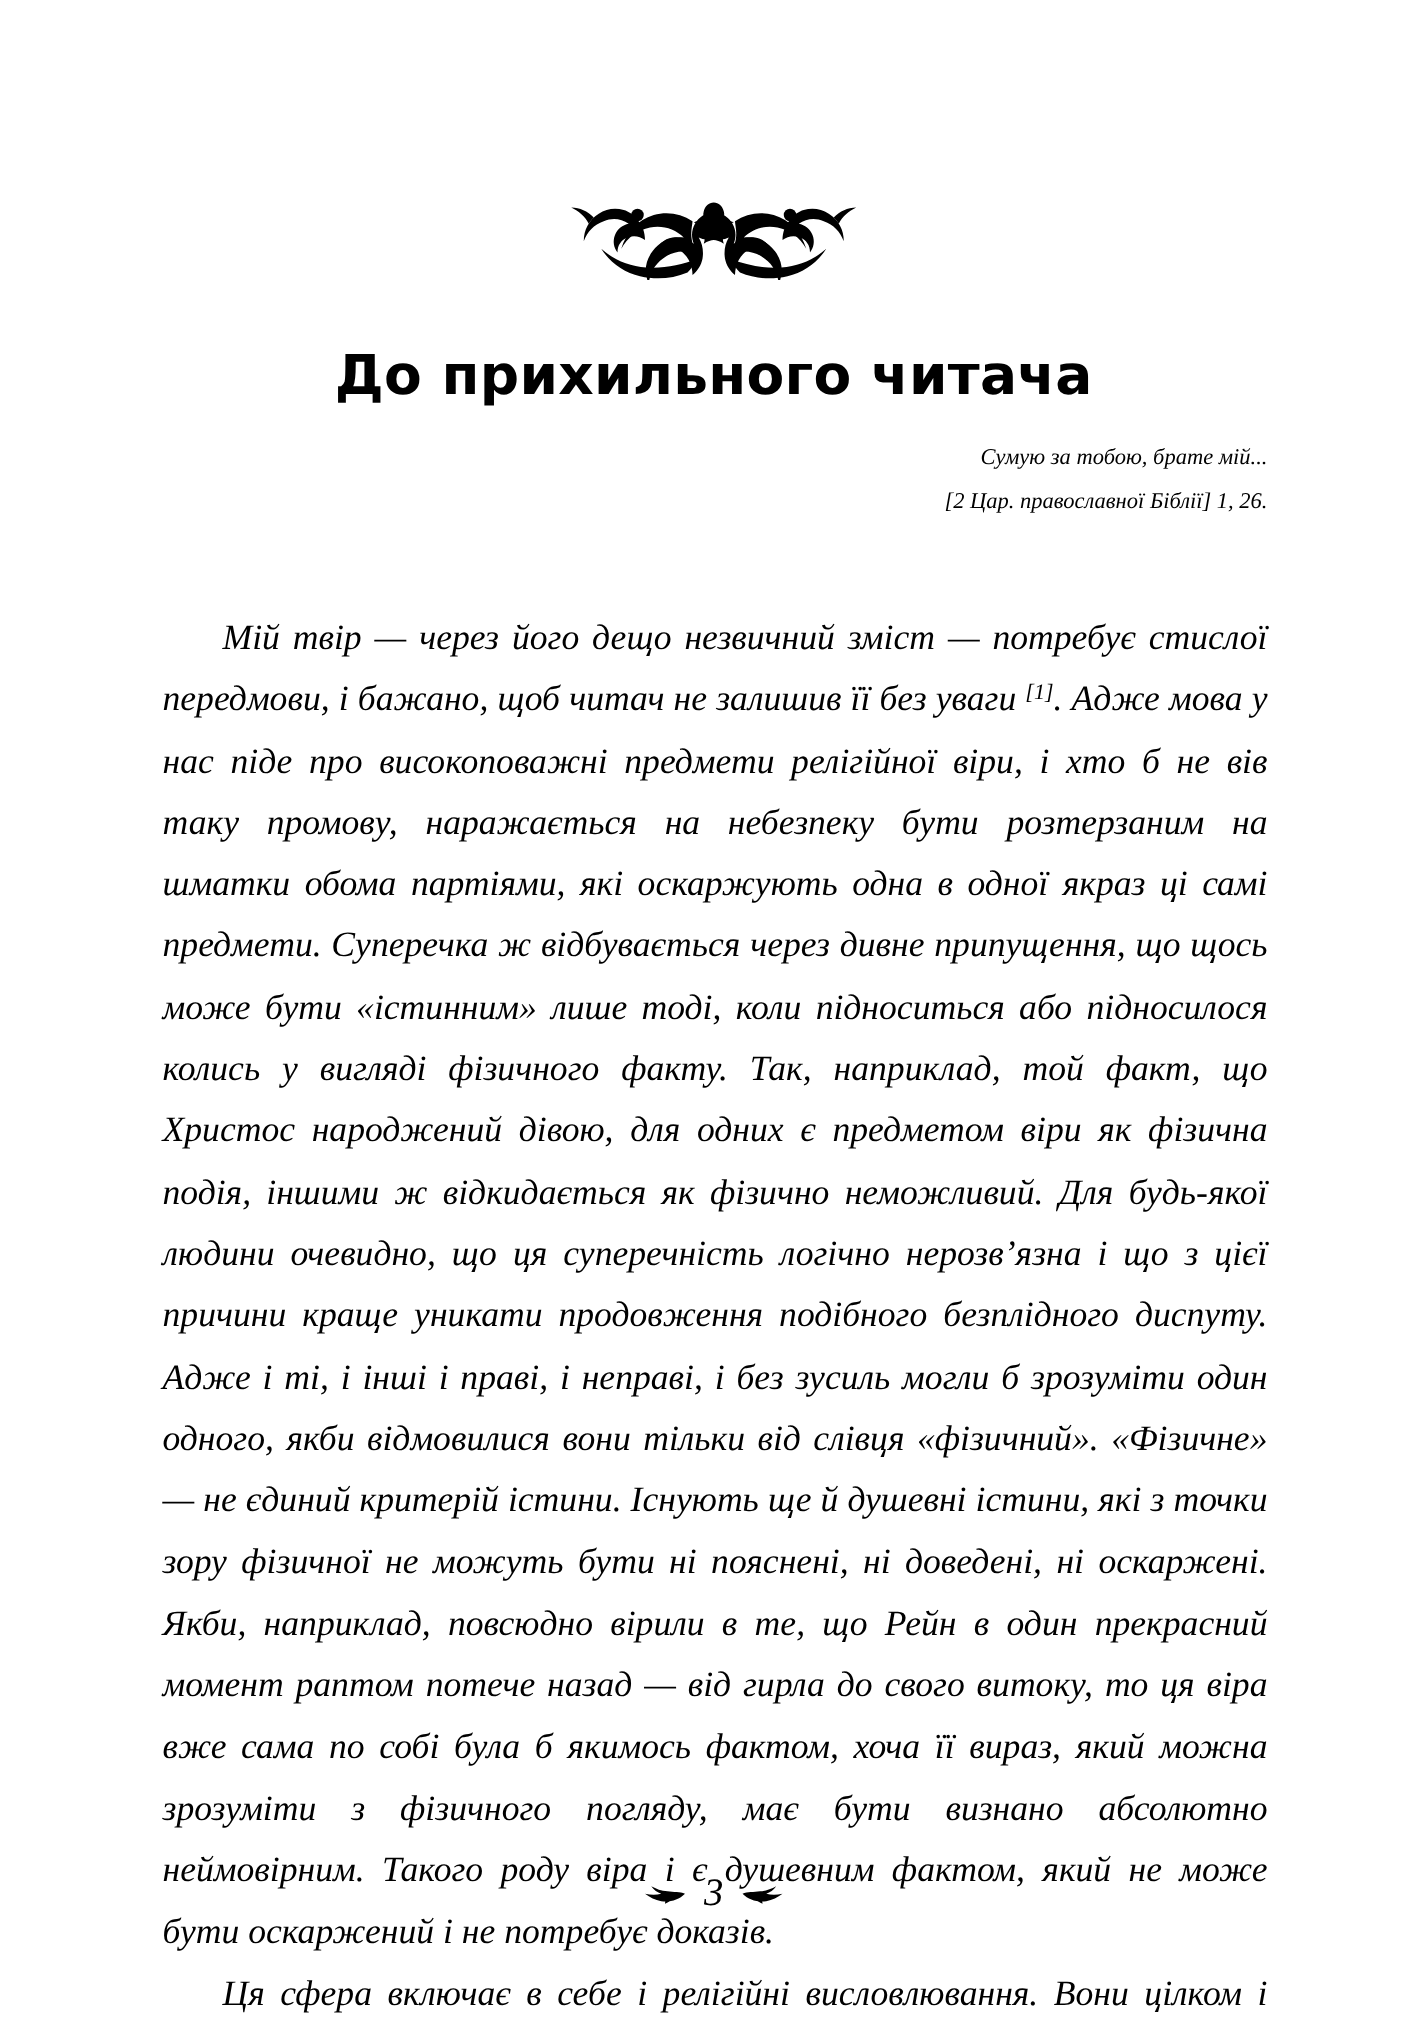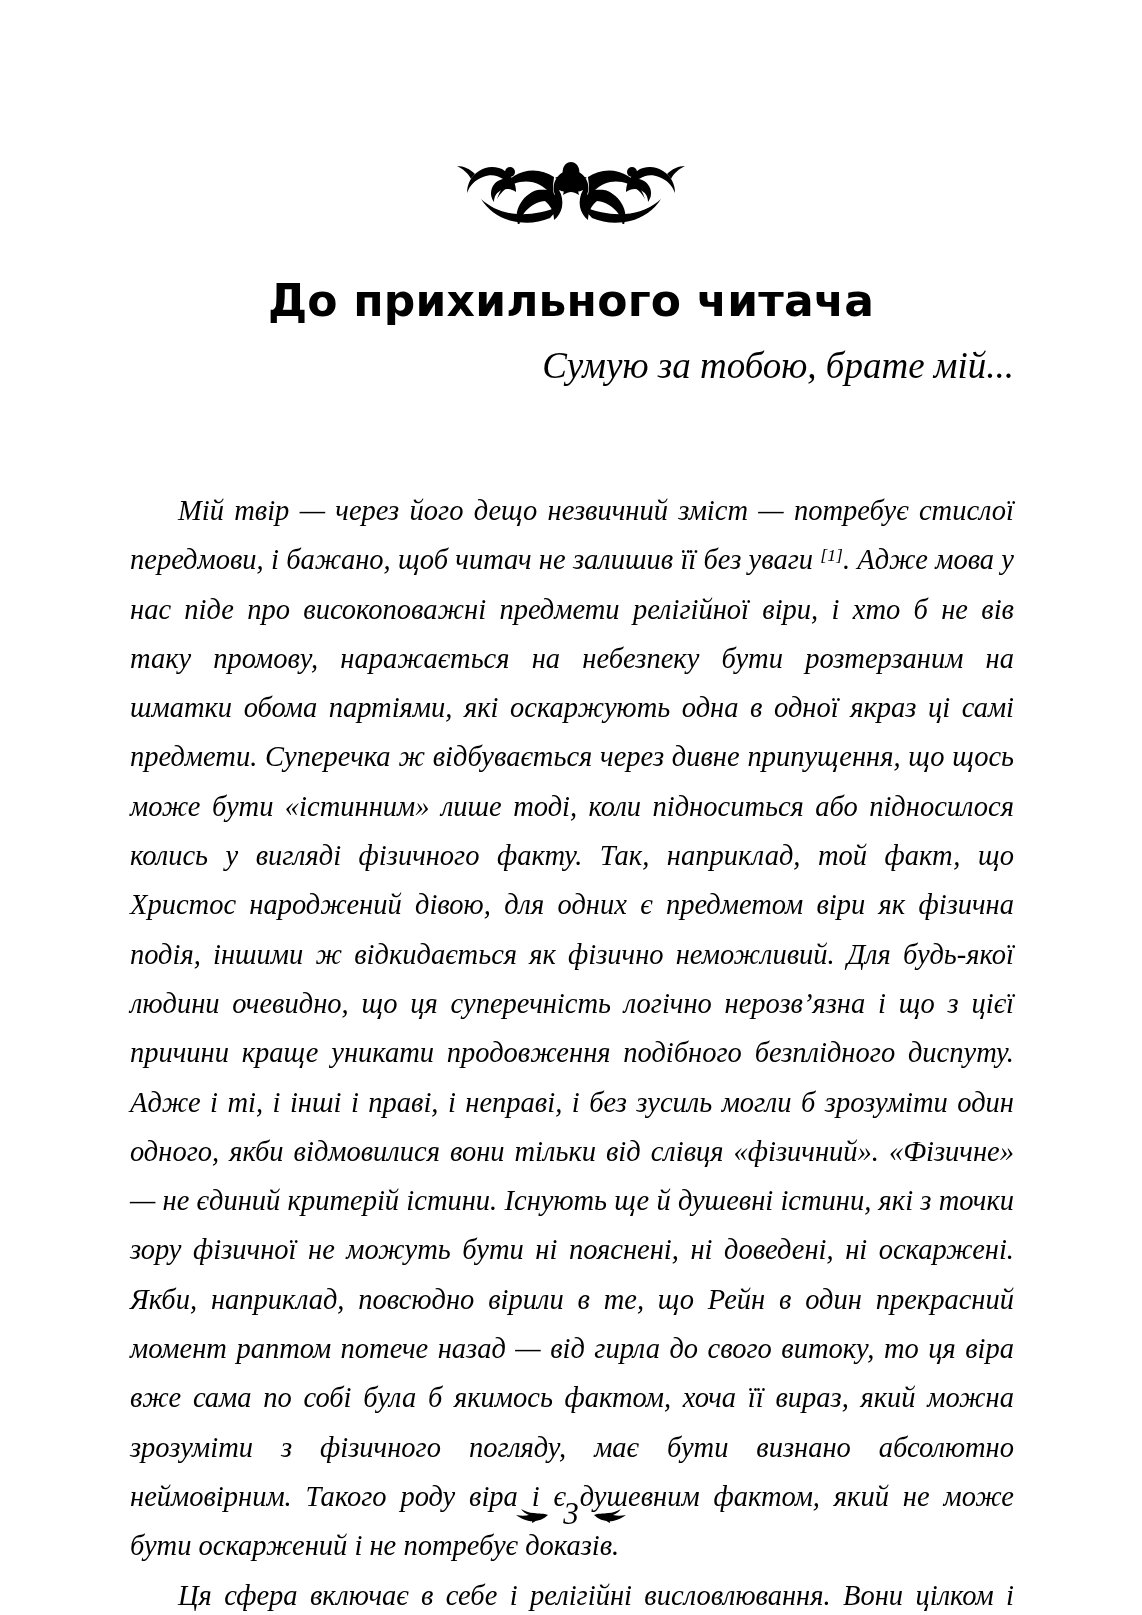--- a/index.html
+++ b/index.html
@@ -51,21 +51,21 @@
 
   
   .epigraph {
     position: absolute;
     top: 348px;
     left: 128px;
     width: 884px;
     text-align: right;
     font-family: "Liberation Serif", serif;
     font-style: italic;
-    font-size: 37px;
+    font-size: 18px;
     line-height: 35px;
     color: #000000;
   }
   .epigraph div { white-space: nowrap; }
 
   
   .body-text {
     position: absolute;
     top: 486px;
     left: 128px;
@@ -141,20 +141,21 @@
 
         <path d="M116 10 c-4 0 -7 3 -8 7 c-1 3 0 6 2 9 c-3 -2 -7 -2 -10 0 c4 1 7 4 8 8 c1 3 1 6 0 9 c3 -2 6 -3 8 -3 c2 0 5 1 8 3 c-1 -3 -1 -6 0 -9 c1 -4 4 -7 8 -8 c-3 -2 -7 -2 -10 0 c2 -3 3 -6 2 -9 c-1 -4 -4 -7 -8 -7 z"></path>
       </g>
     </svg>
   </div>
 
   <h1 class="chapter-title">До прихильного читача</h1>
 
   <div class="epigraph">
     <div>Сумую за тобою, брате мій...</div>
+    <div>[2 Цар. православної Біблії] 1, 26.</div>
   </div>
 
   <div class="body-text">
     <p><span>Мій твір — через його дещо незвичний зміст — потребує стислої передмови, і бажано, щоб читач не залишив її без уваги </span><sup class="footnote-ref">[1]</sup><span>. Адже мова у нас піде про високоповажні предмети релігійної віри, і хто б не вів таку промову, наражається на небезпеку бути розтерзаним на шматки обома партіями, які оскаржують одна в одної якраз ці самі предмети. Суперечка ж відбувається через дивне припущення, що щось може бути «істинним» лише тоді, коли підноситься або підносилося колись у вигляді фізичного факту. Так, наприклад, той факт, що Христос народжений дівою, для одних є предметом віри як фізична подія, іншими ж відкидається як фізично неможливий. Для будь-якої людини очевидно, що ця суперечність логічно нерозв’язна і що з цієї причини краще уникати продовження подібного безплідного диспуту. Адже і ті, і інші і праві, і неправі, і без зусиль могли б зрозуміти один одного, якби відмовилися вони тільки від слівця «фізичний». «Фізичне» — не єдиний критерій істини. Існують ще й душевні істини, які з точки зору фізичної не можуть бути ні пояснені, ні доведені, ні оскаржені. Якби, наприклад, повсюдно вірили в те, що Рейн в один прекрасний момент раптом потече назад — від гирла до свого витоку, то ця віра вже сама по собі була б якимось фактом, хоча її вираз, який можна зрозуміти з фізичного погляду, має бути визнано абсолютно неймовірним. Такого роду віра і є душевним фактом, який не може бути оскаржений і не потребує доказів.</span></p>
     <p class="stretch-last">Ця сфера включає в себе і релігійні висловлювання. Вони цілком і повністю належать до предметів, які неможливо констатувати фізично. Якби вони не були такими, то</p>
   </div>
 
   <div class="folio">
     <span class="folio-leaf">
       <svg width="36" height="20" viewBox="0 0 36 20" aria-hidden="true">

